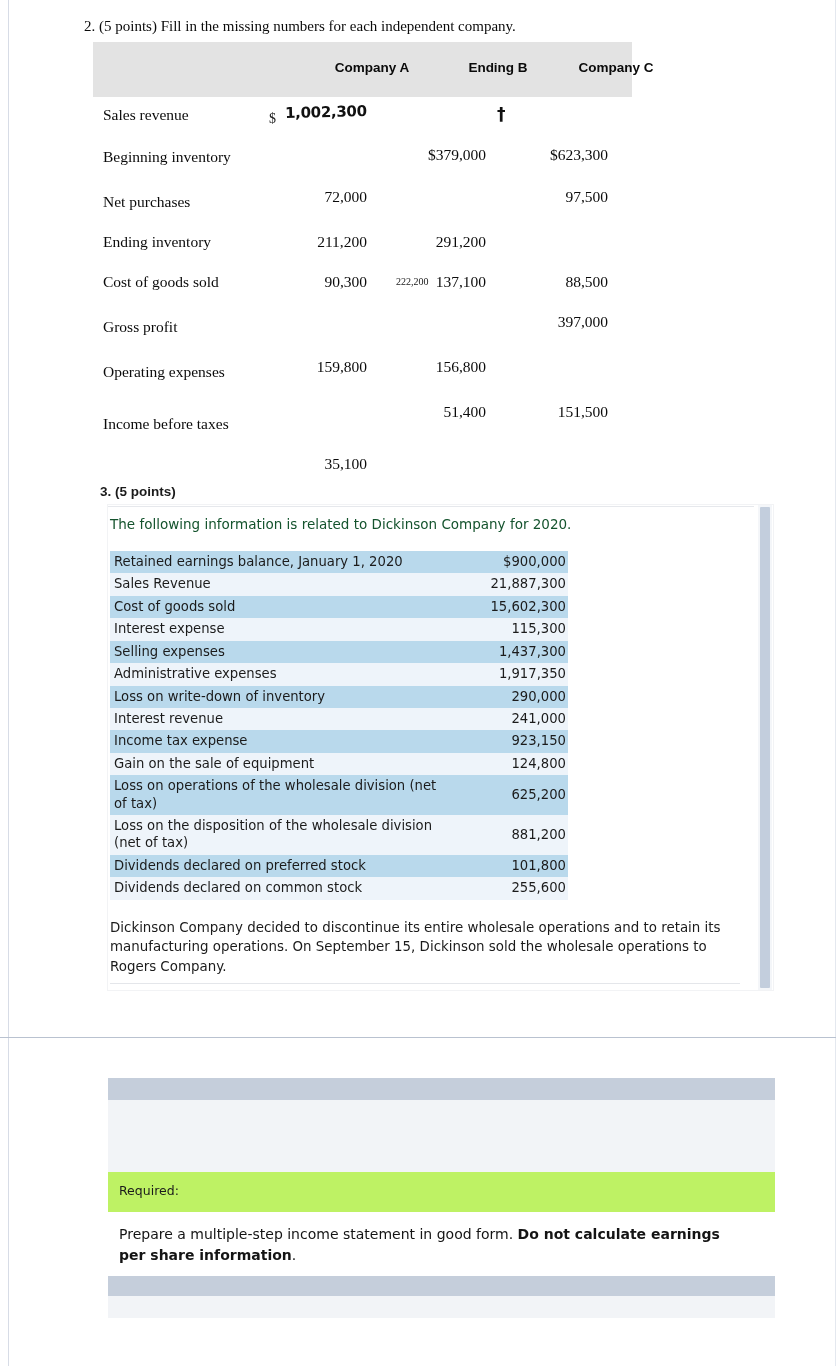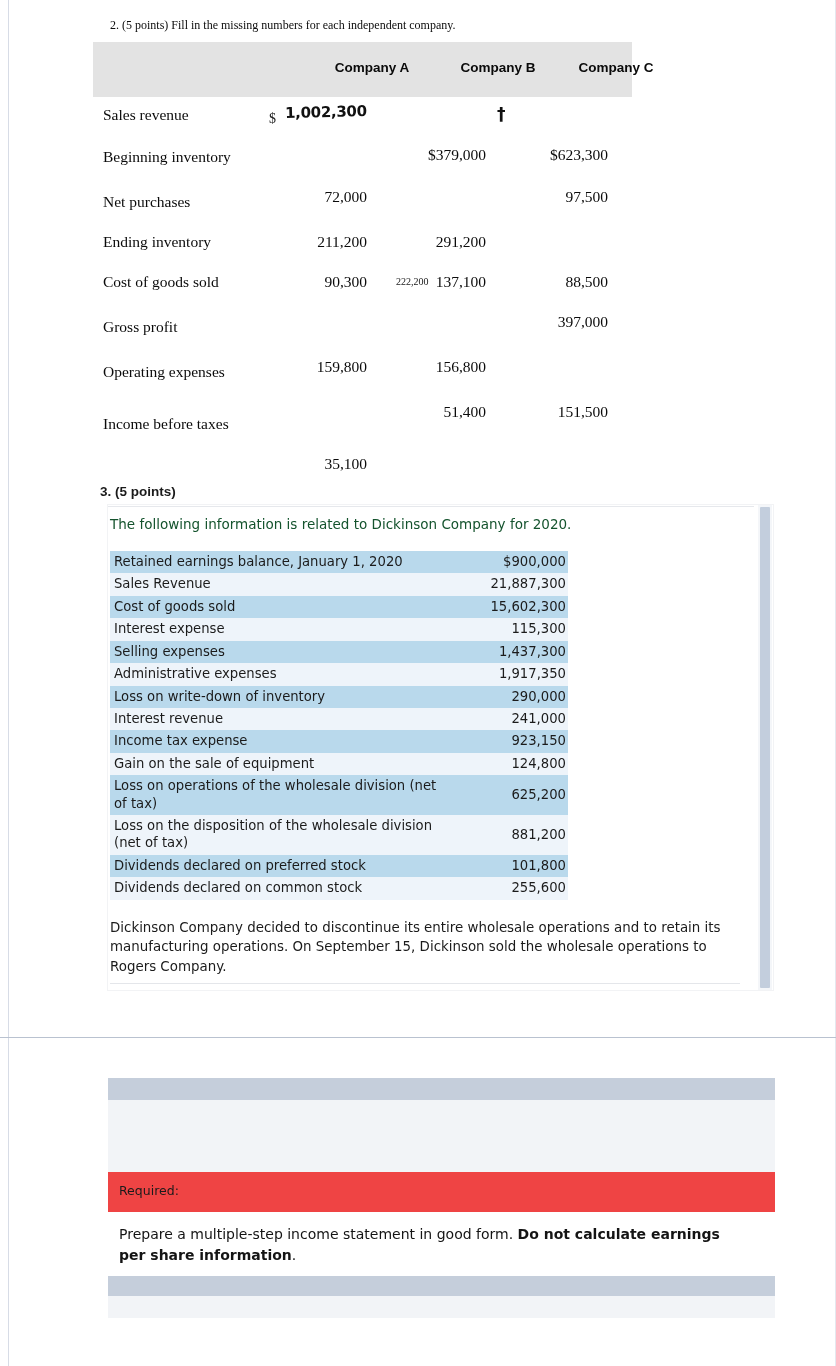--- a/index.html
+++ b/index.html
@@ -30,23 +30,23 @@
   }
 
   
   .q2 {
     position: absolute;
     left: 0; top: 0;
     width: 836px;
   }
   .q2-prompt {
     position: absolute;
-    left: 110px; top: 18px;
+    left: 84px; top: 18px;
     font-family: "Liberation Serif", serif;
-    font-size: 12px;
+    font-size: 15px;
     color: #0b0b0b;
     white-space: nowrap;
   }
   .q2-table {
     position: absolute;
     left: 93px; top: 42px;
     width: 539px;
   }
   .q2-head {
     height: 55px;
@@ -223,21 +223,21 @@
   }
   .bar-gray-dark {
     background: #c5cedb;
     height: 22px;
   }
   .bar-gray-light {
     background: #f2f4f7;
     height: 72px;
   }
   .req-band {
-    background: #ef4444;
+    background: #bef264;
     height: 40px;
     position: relative;
   }
   .req-label {
     position: absolute;
     left: 11px; top: 11px;
     font-family: "DejaVu Sans", sans-serif;
     font-size: 12.5px;
     color: #1b1b1b;
   }
@@ -272,21 +272,21 @@
 <div class="page-rail-right"></div>
 
 <div class="q2">
 
   <div class="q2-prompt">2. (5 points)  Fill in the missing numbers for each independent company.</div>
 
   <div class="q2-table">
 
     <div class="q2-head">
       <div class="hcell a">Company A</div>
-      <div class="hcell b">Company B</div>
+      <div class="hcell b">Ending B</div>
       <div class="hcell c">Company C</div>
     </div>
 
     <div class="q2-row" style="height:42px">
       <div class="label">Sales revenue</div>
       <div class="hand-dollar" style="left:176px; top:14px;">$</div>
       <div class="hand" style="left:192px; top:6px;">1,002,300</div>
       <div class="val b">$379,000</div>
       <div class="hand-cross" style="left:404px; top:7px;">†</div>
       <div class="val c">$623,300</div>

